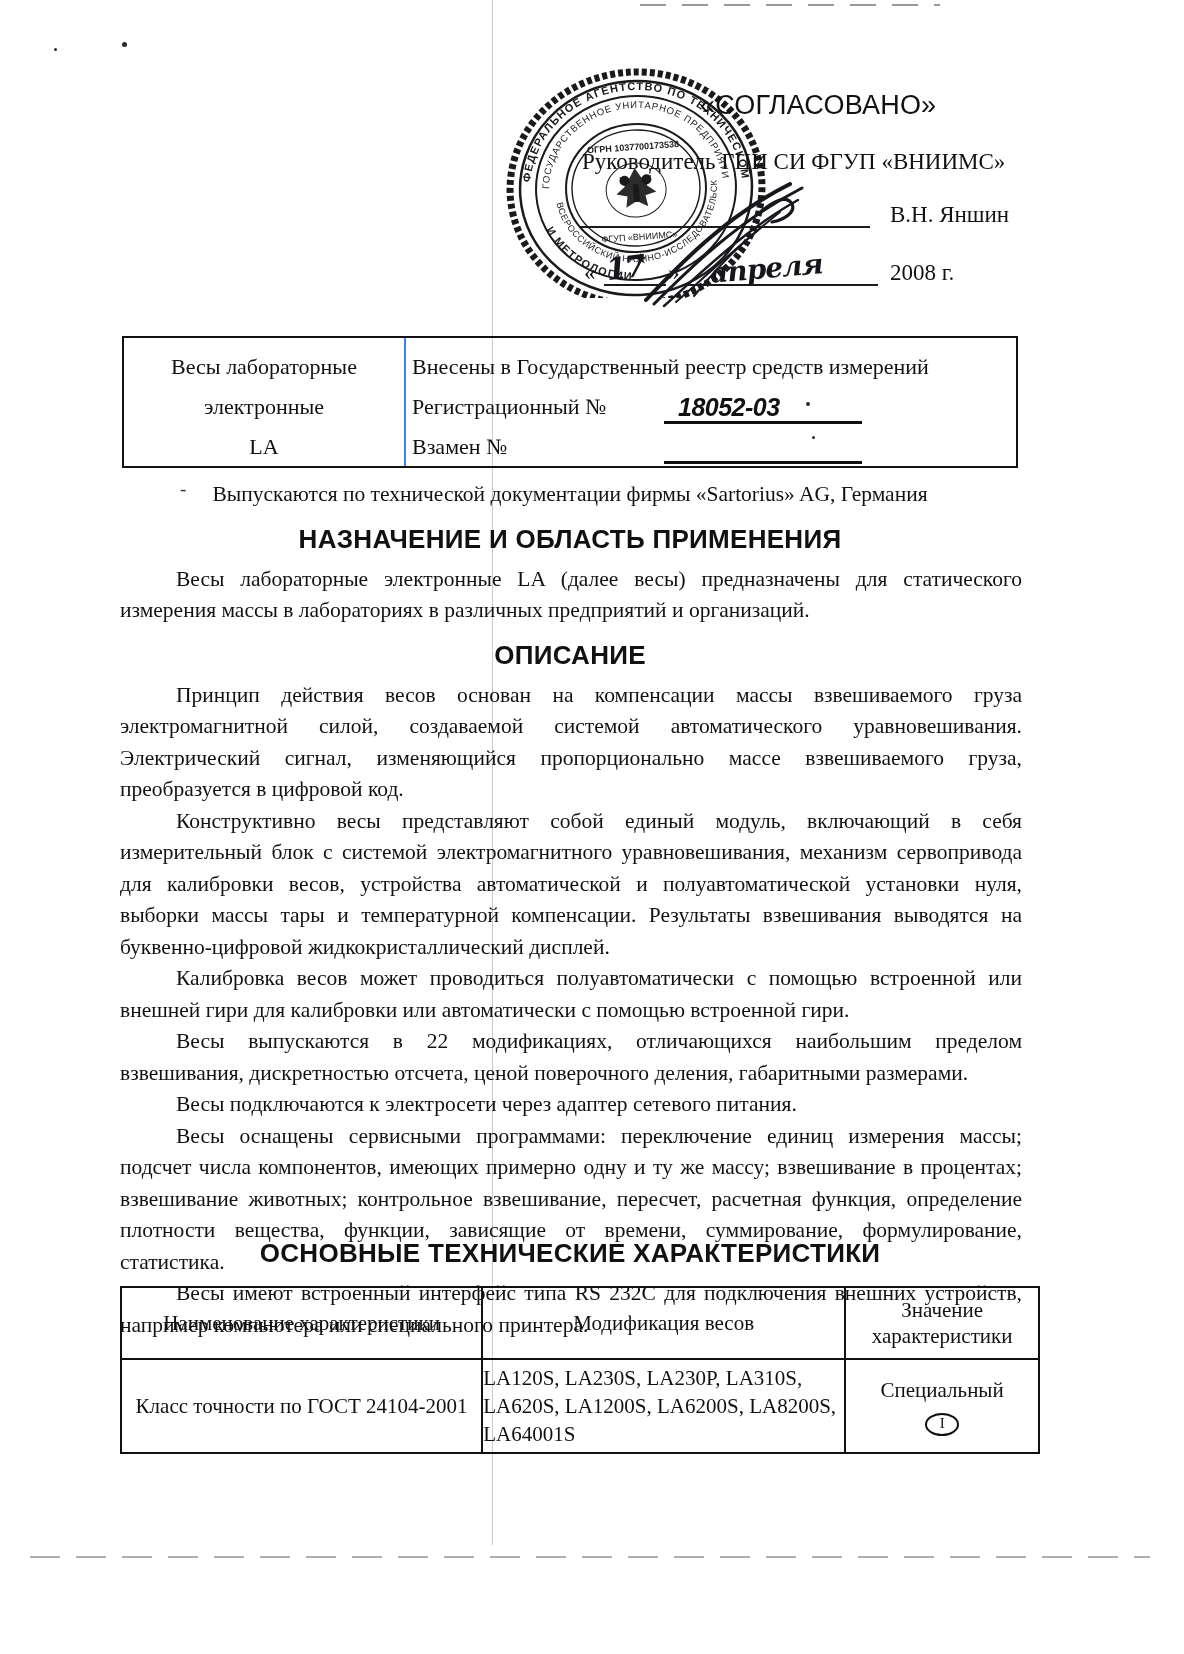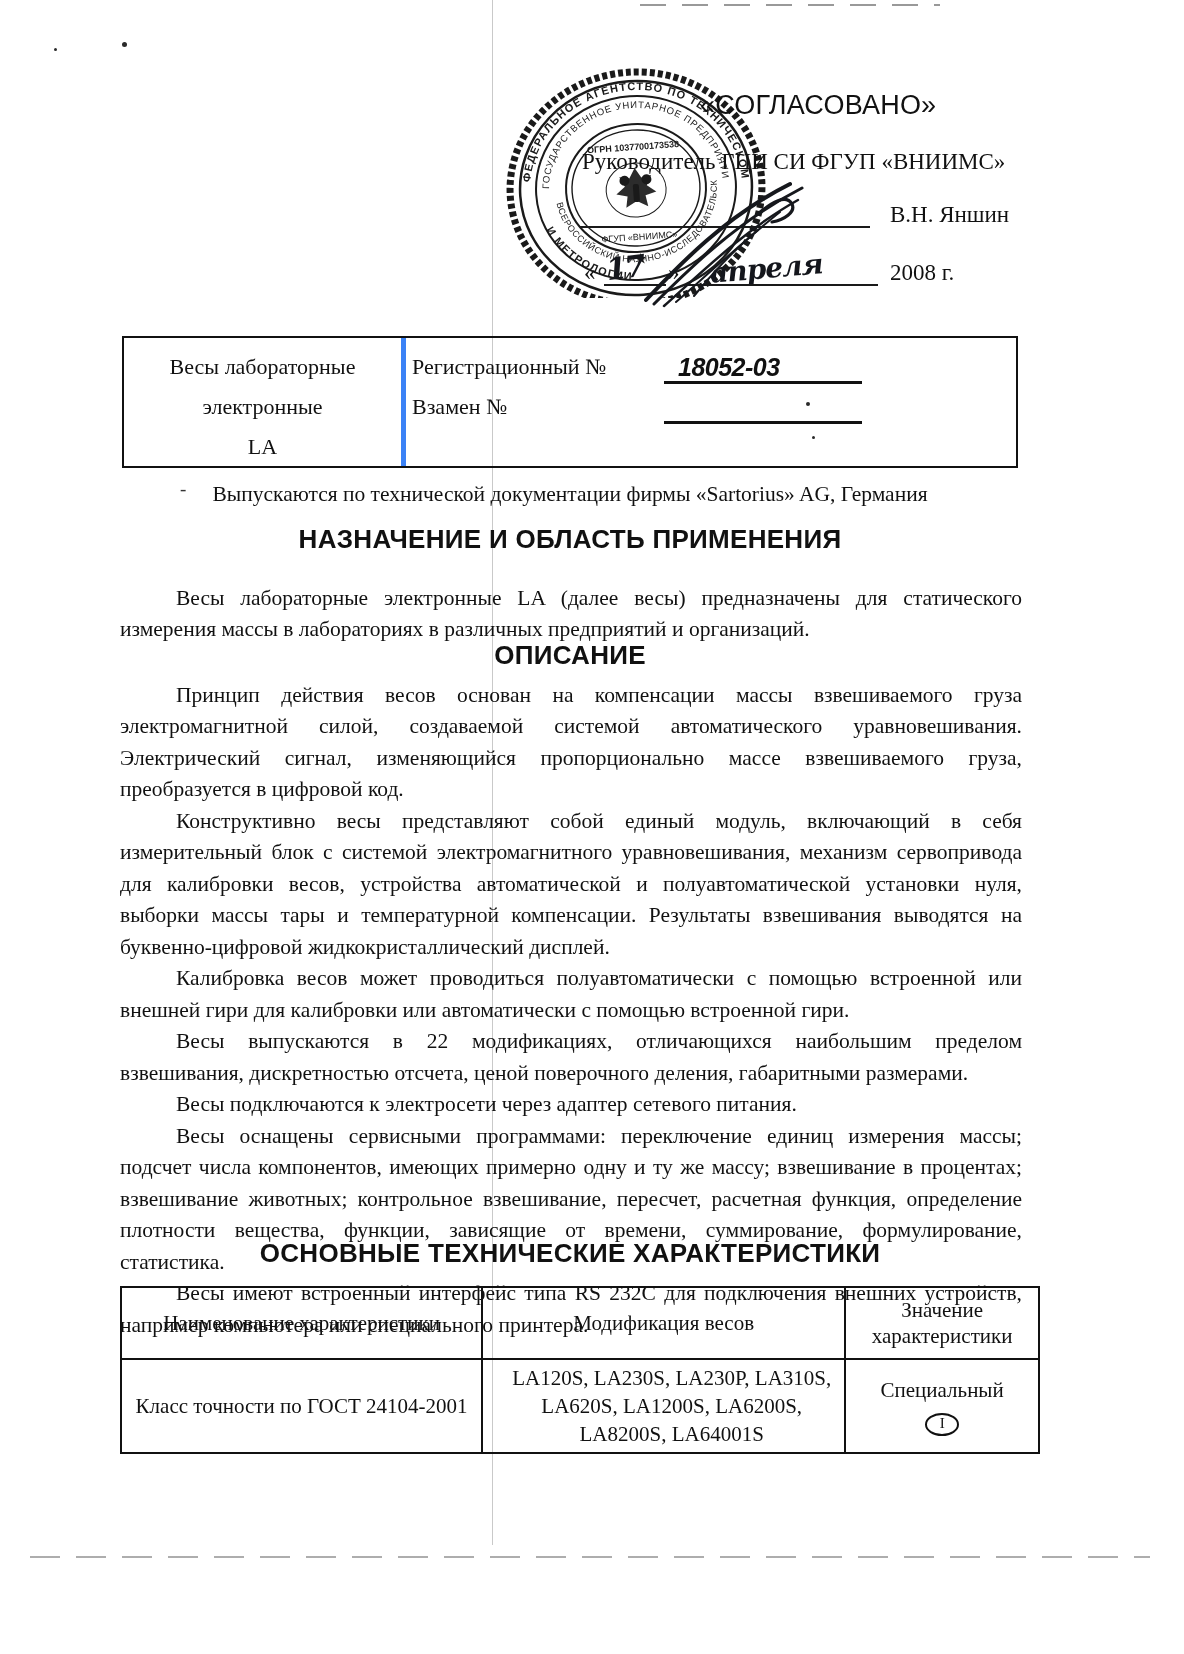--- a/index.html
+++ b/index.html
@@ -181,21 +181,21 @@
     left: 122px;
     top: 336px;
     width: 896px;
     height: 132px;
     border: 2px solid #111;
     box-sizing: border-box;
     display: flex;
   }
   .reg-left {
     width: 282px;
-    border-right: 5px solid #3b82f6;
+    border-right: 2px solid #3b82f6;
     box-sizing: border-box;
     padding: 9px 0 0 0;
     text-align: center;
     font-size: 22px;
     line-height: 1.82;
   }
   .reg-right {
     flex: 1;
     position: relative;
     box-sizing: border-box;
@@ -268,21 +268,21 @@
 
   .body-block {
     position: absolute;
     left: 120px;
     width: 902px;
     font-size: 21.5px;
     line-height: 1.465;
     text-align: justify;
     text-justify: inter-word;
   }
-  #purpose-text { top: 564px; margin-top: 19px; }
+  #purpose-text { top: 564px; }
   #description-text { top: 680px; }
   .body-block p {
     margin: 0;
     text-indent: 56px;
   }
 
   
   .spec-table {
     position: absolute;
     left: 120px;
@@ -303,21 +303,21 @@
     height: 62px;
     line-height: 1.25;
   }
   .col-name  { width: 368px; }
   .col-model { width: 372px; }
   .col-value { width: 180px; }
   .spec-table tbody td {
     height: 84px;
   }
   td.cell-name  { text-align: center; }
-  td.cell-model { text-align: center; line-height: 1.34; padding-left: 24px; }
+  td.cell-model { text-align: left; line-height: 1.34; padding-left: 0; }
   td.cell-value { text-align: center; line-height: 1.5; margin-top: 29px; }
   .class-mark {
     display: inline-block;
     border: 2px solid #111;
     border-radius: 50%;
     width: 30px;
     height: 19px;
     line-height: 16px;
     font-size: 15px;
     text-align: center;
@@ -410,20 +410,21 @@
     </svg>
   </div>
 
   <div class="reg-table">
     <div class="reg-left">
       <div>Весы лабораторные</div>
       <div>электронные</div>
       <div>LA</div>
     </div>
     <div class="reg-right">
+      <div class="reg-line-1">Внесены в Государственный реестр средств измерений</div>
       <div class="reg-line-2">
         <span>Регистрационный №</span>
         <span class="reg-num">18052-03</span>
         <span class="reg-rule-a"></span>
       </div>
       <div class="reg-line-3">
         <span>Взамен №</span>
         <span class="reg-rule-b"></span>
       </div>
     </div>

